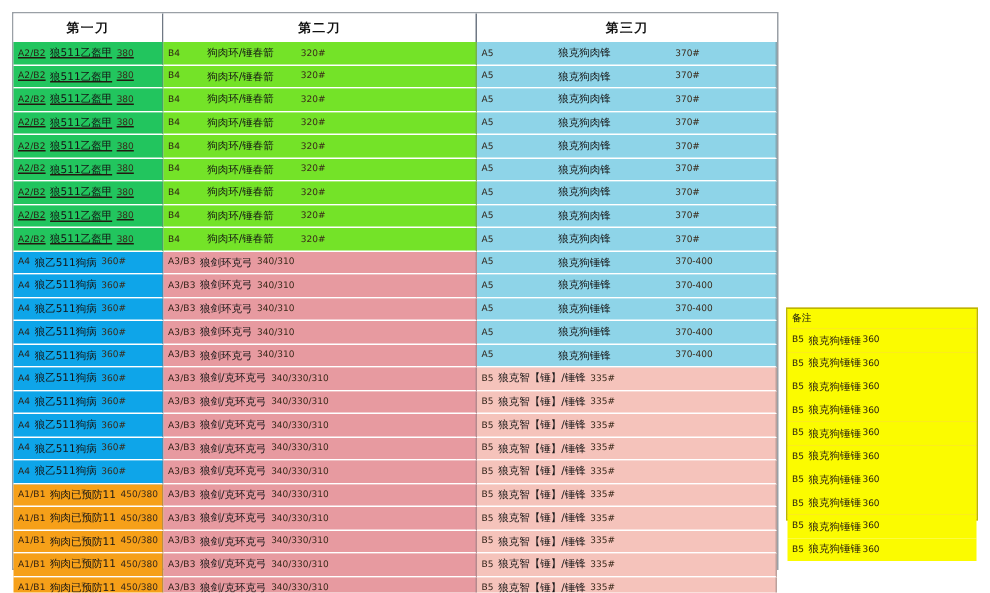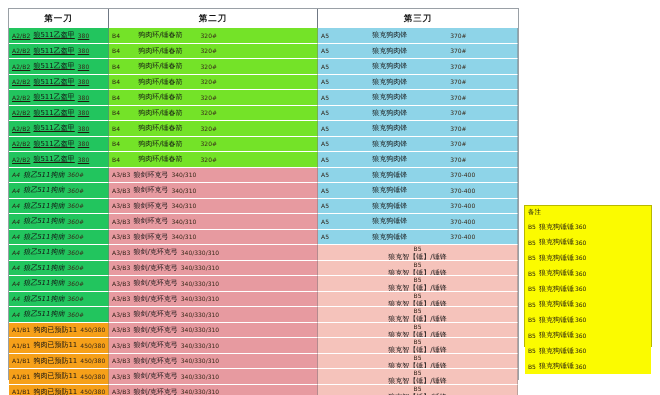--- a/index.html
+++ b/index.html
@@ -48,23 +48,23 @@
     font-size:6px;letter-spacing:.1px;margin-right:3px;color:#2b1d12;
     flex:0 0 auto;
   }
   .cell .body{font-size:7px;margin-right:3px;flex:0 0 auto;color:#141414;}
   .cell .num{font-size:6px;color:#3a2a1a;flex:0 0 auto;}
 
   
   .c-blue   {background:#22c55e;text-decoration:underline;}
   .c-green  {background:#74e328;gap:15px;}
   .c-cyan   {background:#8ed4e8;gap:40px;}
-  .c-cream  {background:#22c55e;font-style:italic;}
+  .c-cream  {background:#0ea5e9;}
   .c-rose   {background:#e79aa0;}
-  .c-salmon {background:#f5c3bb;flex-direction:column;}
+  .c-salmon {background:#f5c3bb;}
   .c-orange {background:#f6a019;}
 
   
   .note{
     position:absolute;left:524px;top:205px;width:128px;height:142px;
     background:#fdba74;border:1px solid #b8b800;box-sizing:border-box;
   }
   .note-hdr{
     height:13px;font-size:6.5px;color:#111;display:flex;align-items:center;
     padding-left:3px;background:#fbfb00;

